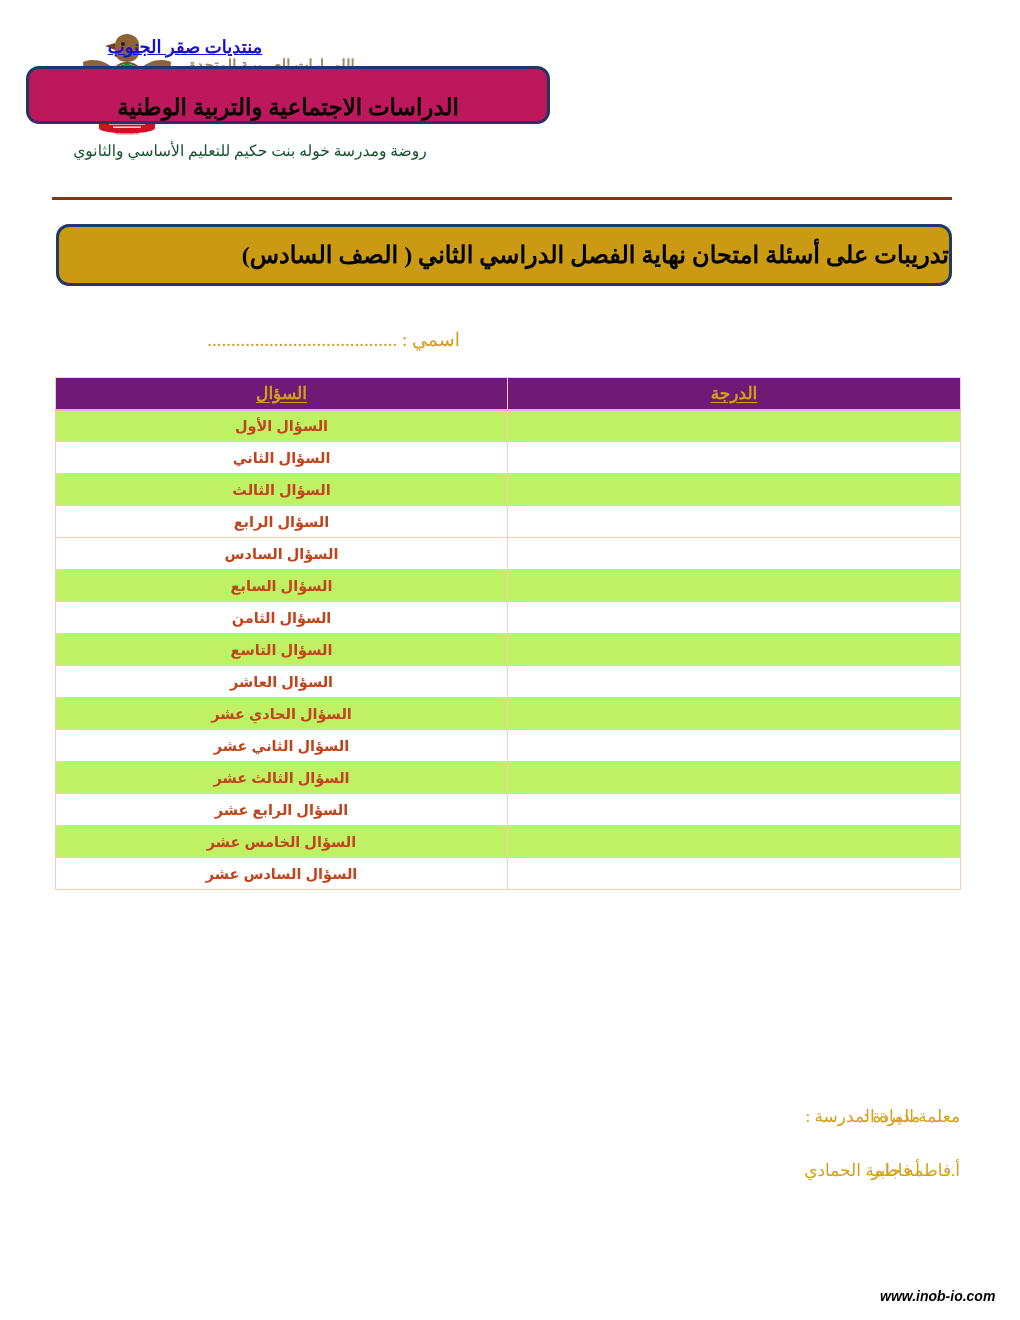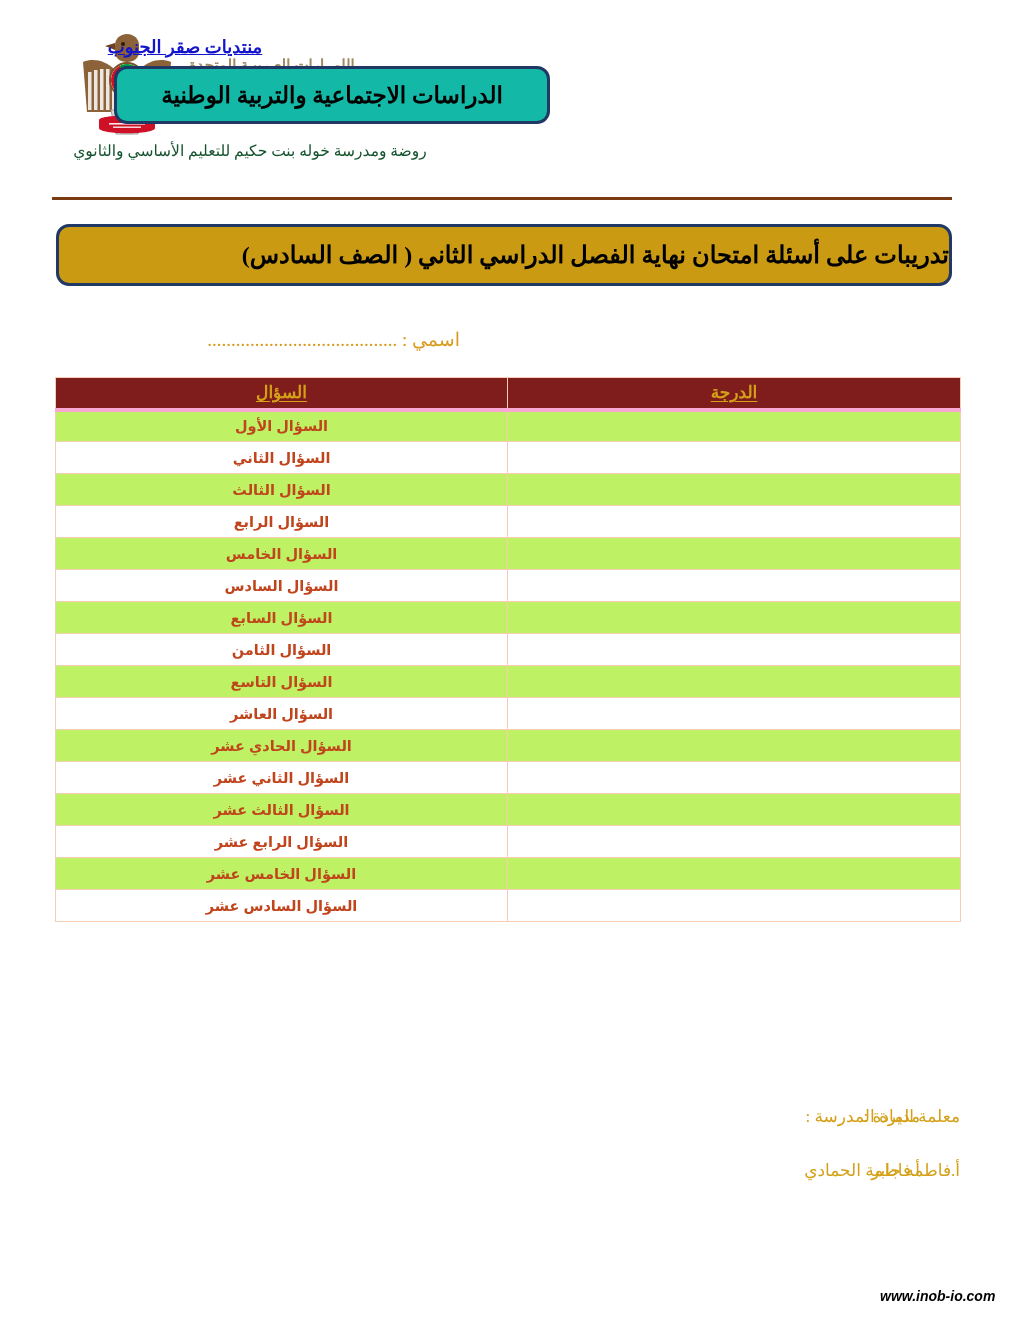--- a/index.html
+++ b/index.html
@@ -45,27 +45,27 @@
     text-decoration: underline;
     letter-spacing: 0px;
     white-space: nowrap;
     z-index: 6;
   }
 
   .subject-box {
     position: absolute;
     top: 66px;
     right: 470px;
-    width: 436px;
+    width: 524px;
     height: 58px;
-    background: #14b8a6;
+    background: #be185d;
     border: 3px solid #1f3864;
     border-radius: 13px;
     display: flex;
-    align-items: center;
+    align-items: flex-end;
     justify-content: center;
     box-sizing: border-box;
     z-index: 8;
   }
   .subject-box span {
     font-family: "Liberation Serif", "DejaVu Serif", serif;
     font-size: 23px;
     font-weight: 700;
     color: #000000;
     white-space: nowrap;
@@ -181,22 +181,22 @@
   .grade-table th,
   .grade-table td {
     border: 1px solid #f7cdb4;
     padding: 0;
     height: 32px;
     box-sizing: border-box;
   }
 
   .grade-table thead th {
     height: 32px;
-    background: #7f1d1d;
-    border-bottom: 4px solid #f9a8d4;
+    background: #701a75;
+    border-bottom: 2px solid #f9a8d4;
     vertical-align: middle;
   }
   .grade-table thead th .hlabel {
     display: inline-block;
     font-family: "Liberation Serif", "DejaVu Serif", serif;
     font-size: 17px;
     font-weight: 700;
     color: #d4a017;
     text-decoration: underline;
     text-underline-offset: 3px;
@@ -383,24 +383,20 @@
           <td class="q-cell"><span>السؤال الثاني</span></td>
         </tr>
         <tr class="odd">
           <td class="g-cell"></td>
           <td class="q-cell"><span>السؤال الثالث</span></td>
         </tr>
         <tr class="even">
           <td class="g-cell"></td>
           <td class="q-cell"><span>السؤال الرابع</span></td>
         </tr>
-        <tr class="odd">
-          <td class="g-cell"></td>
-          <td class="q-cell"><span>السؤال الخامس</span></td>
-        </tr>
         <tr class="even">
           <td class="g-cell"></td>
           <td class="q-cell"><span>السؤال السادس</span></td>
         </tr>
         <tr class="odd">
           <td class="g-cell"></td>
           <td class="q-cell"><span>السؤال السابع</span></td>
         </tr>
         <tr class="even">
           <td class="g-cell"></td>

